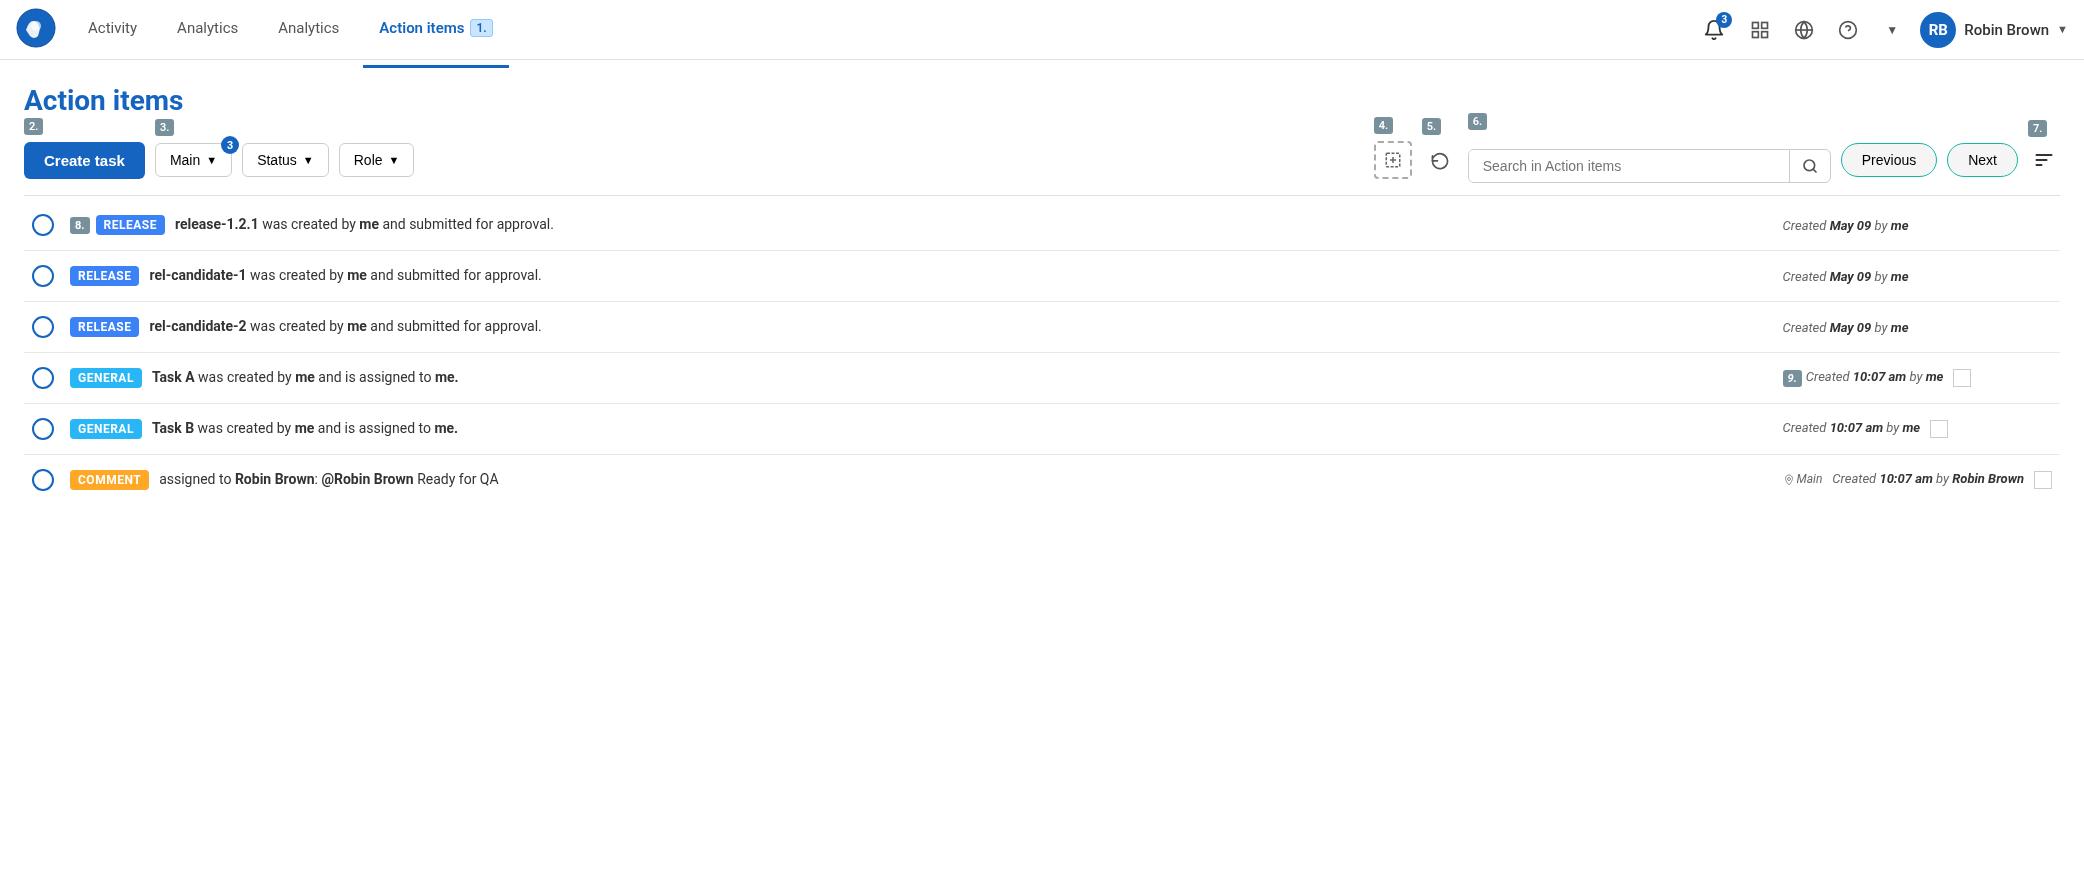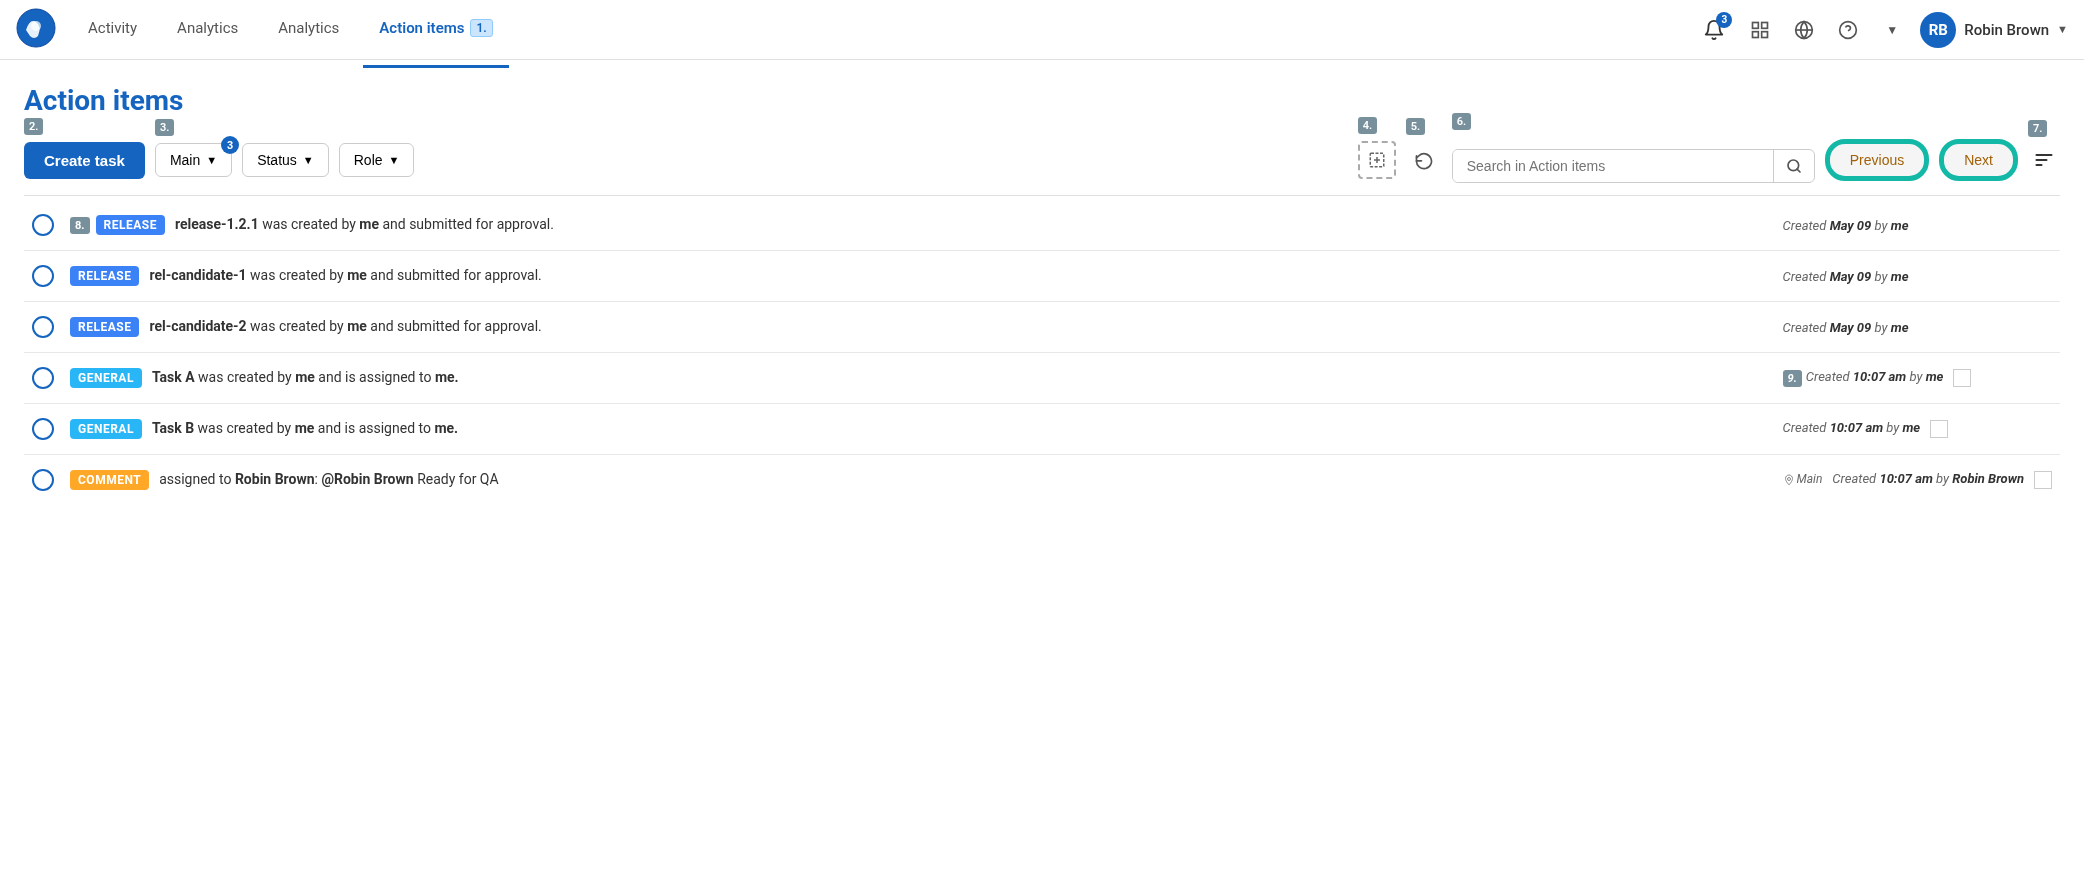--- a/index.html
+++ b/index.html
@@ -233,26 +233,26 @@
       color: #555;
       background: none;
       border: none;
       border-left: 1px solid #ccc;
     }
     .prev-next-btn {
       display: flex;
       align-items: center;
       justify-content: center;
       padding: 8px 20px;
-      border: 5px solid #14b8a6;
+      border: 1px solid #14b8a6;
       border-radius: 20px;
       background: #f5f5f5;
       font-size: 14px;
       cursor: pointer;
-      color: #a16207;
+      color: #000000;
     }
     .sort-btn {
       display: flex;
       align-items: center;
       justify-content: center;
       width: 32px;
       height: 32px;
       cursor: pointer;
       font-size: 18px;
       color: #333;

